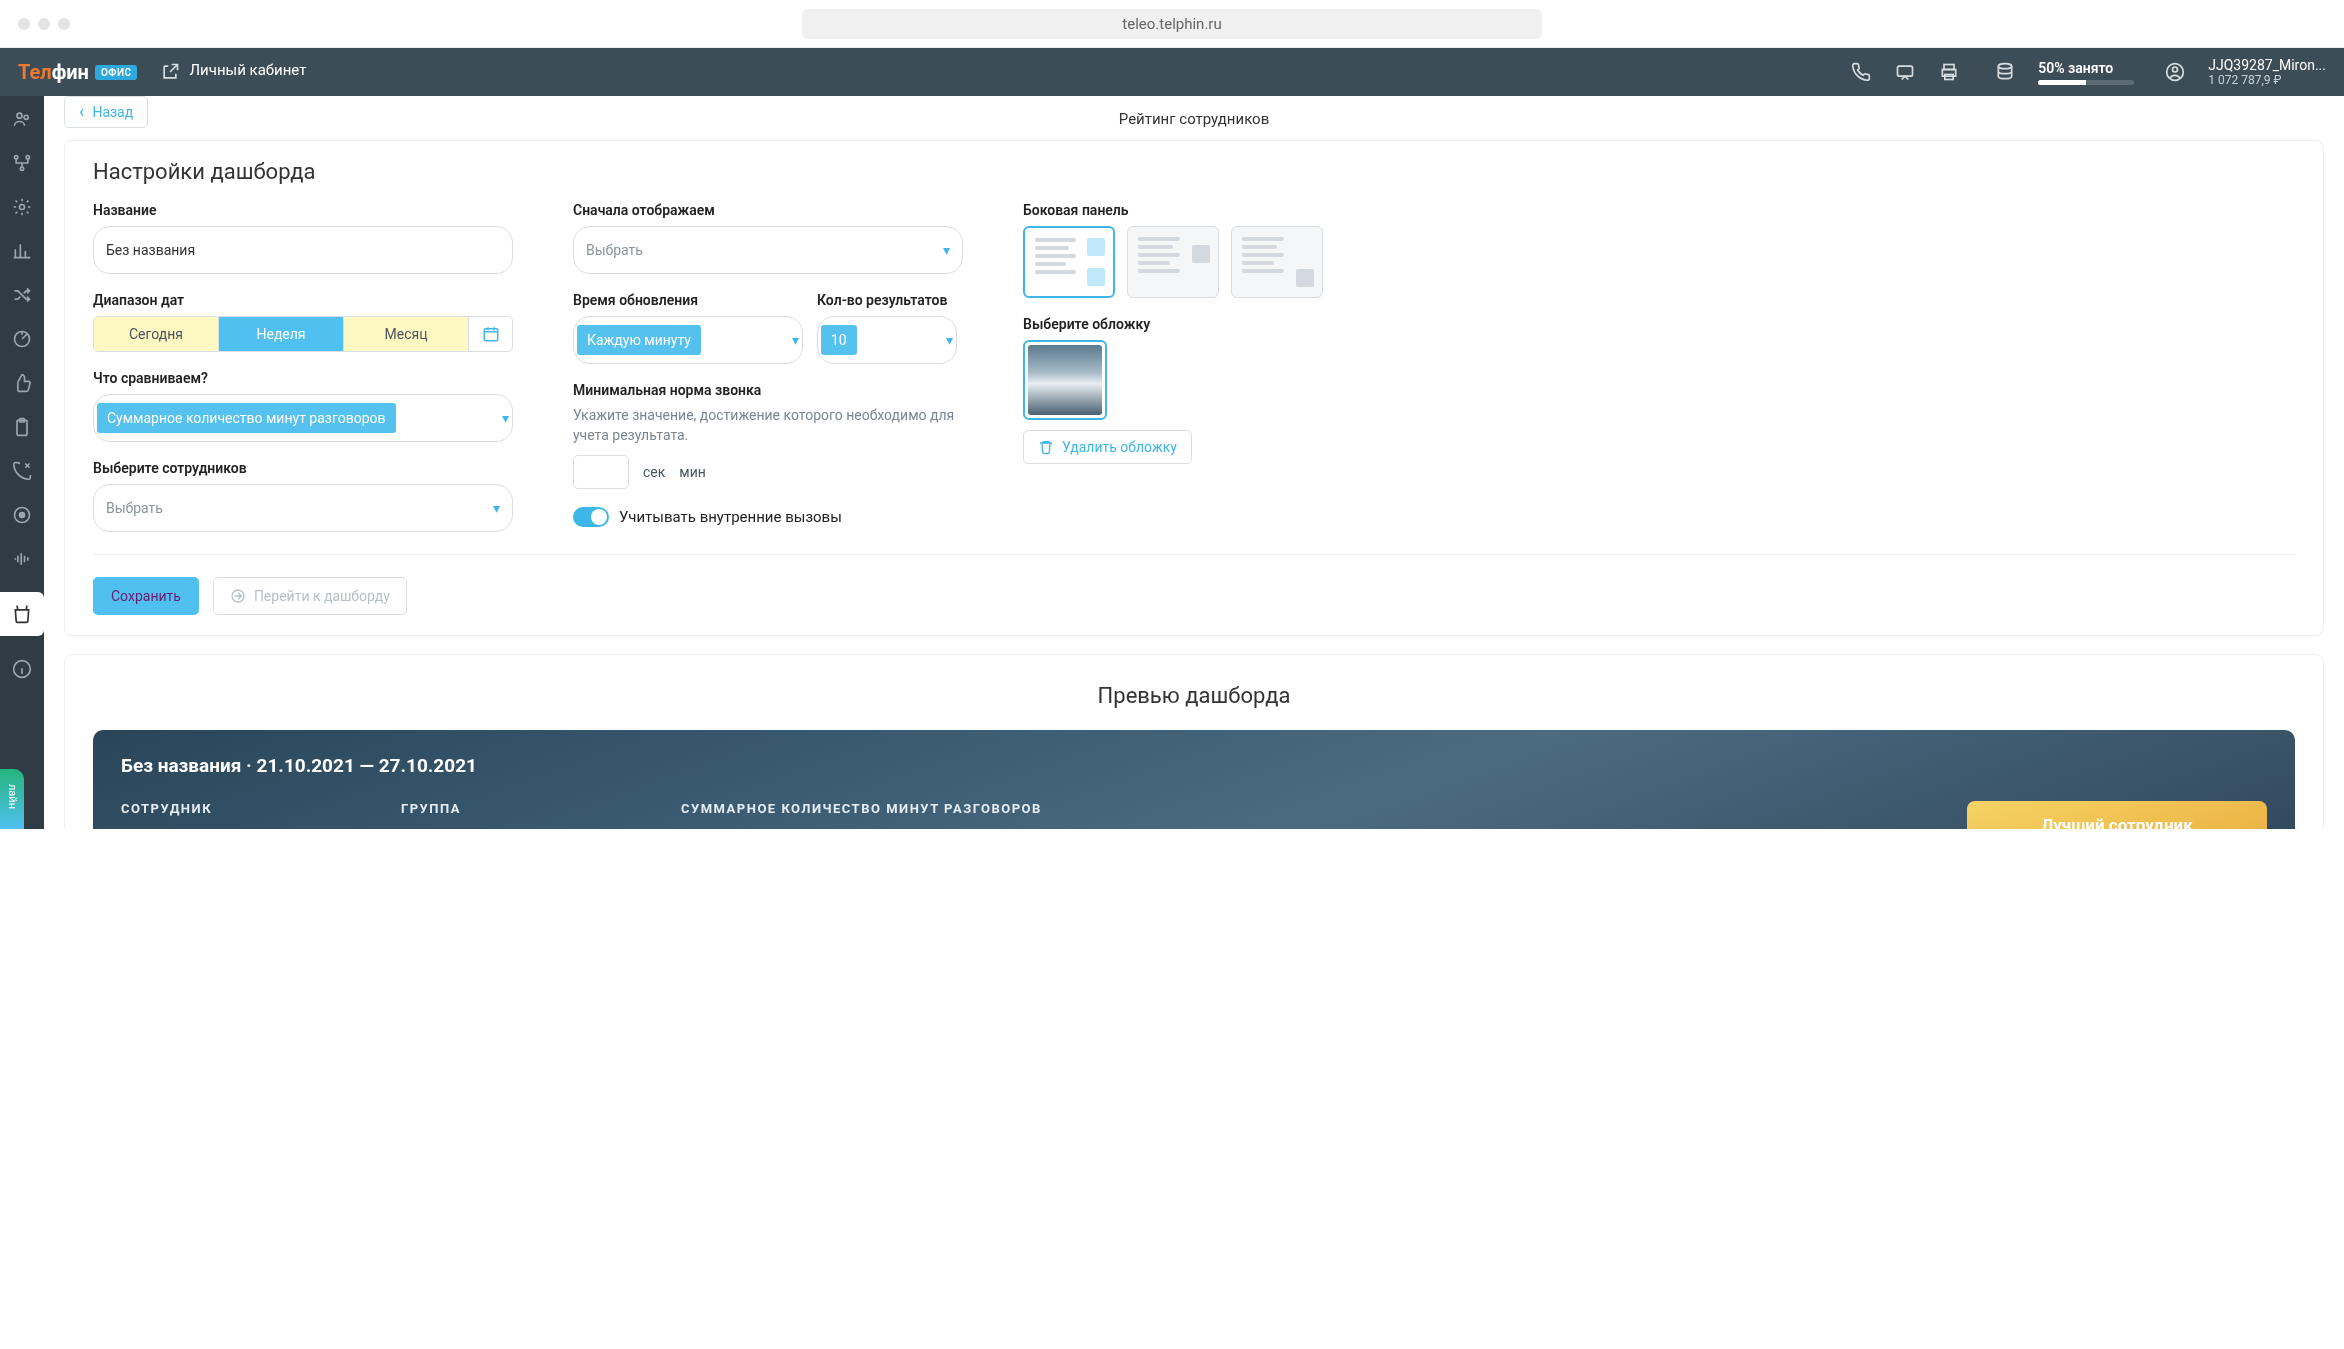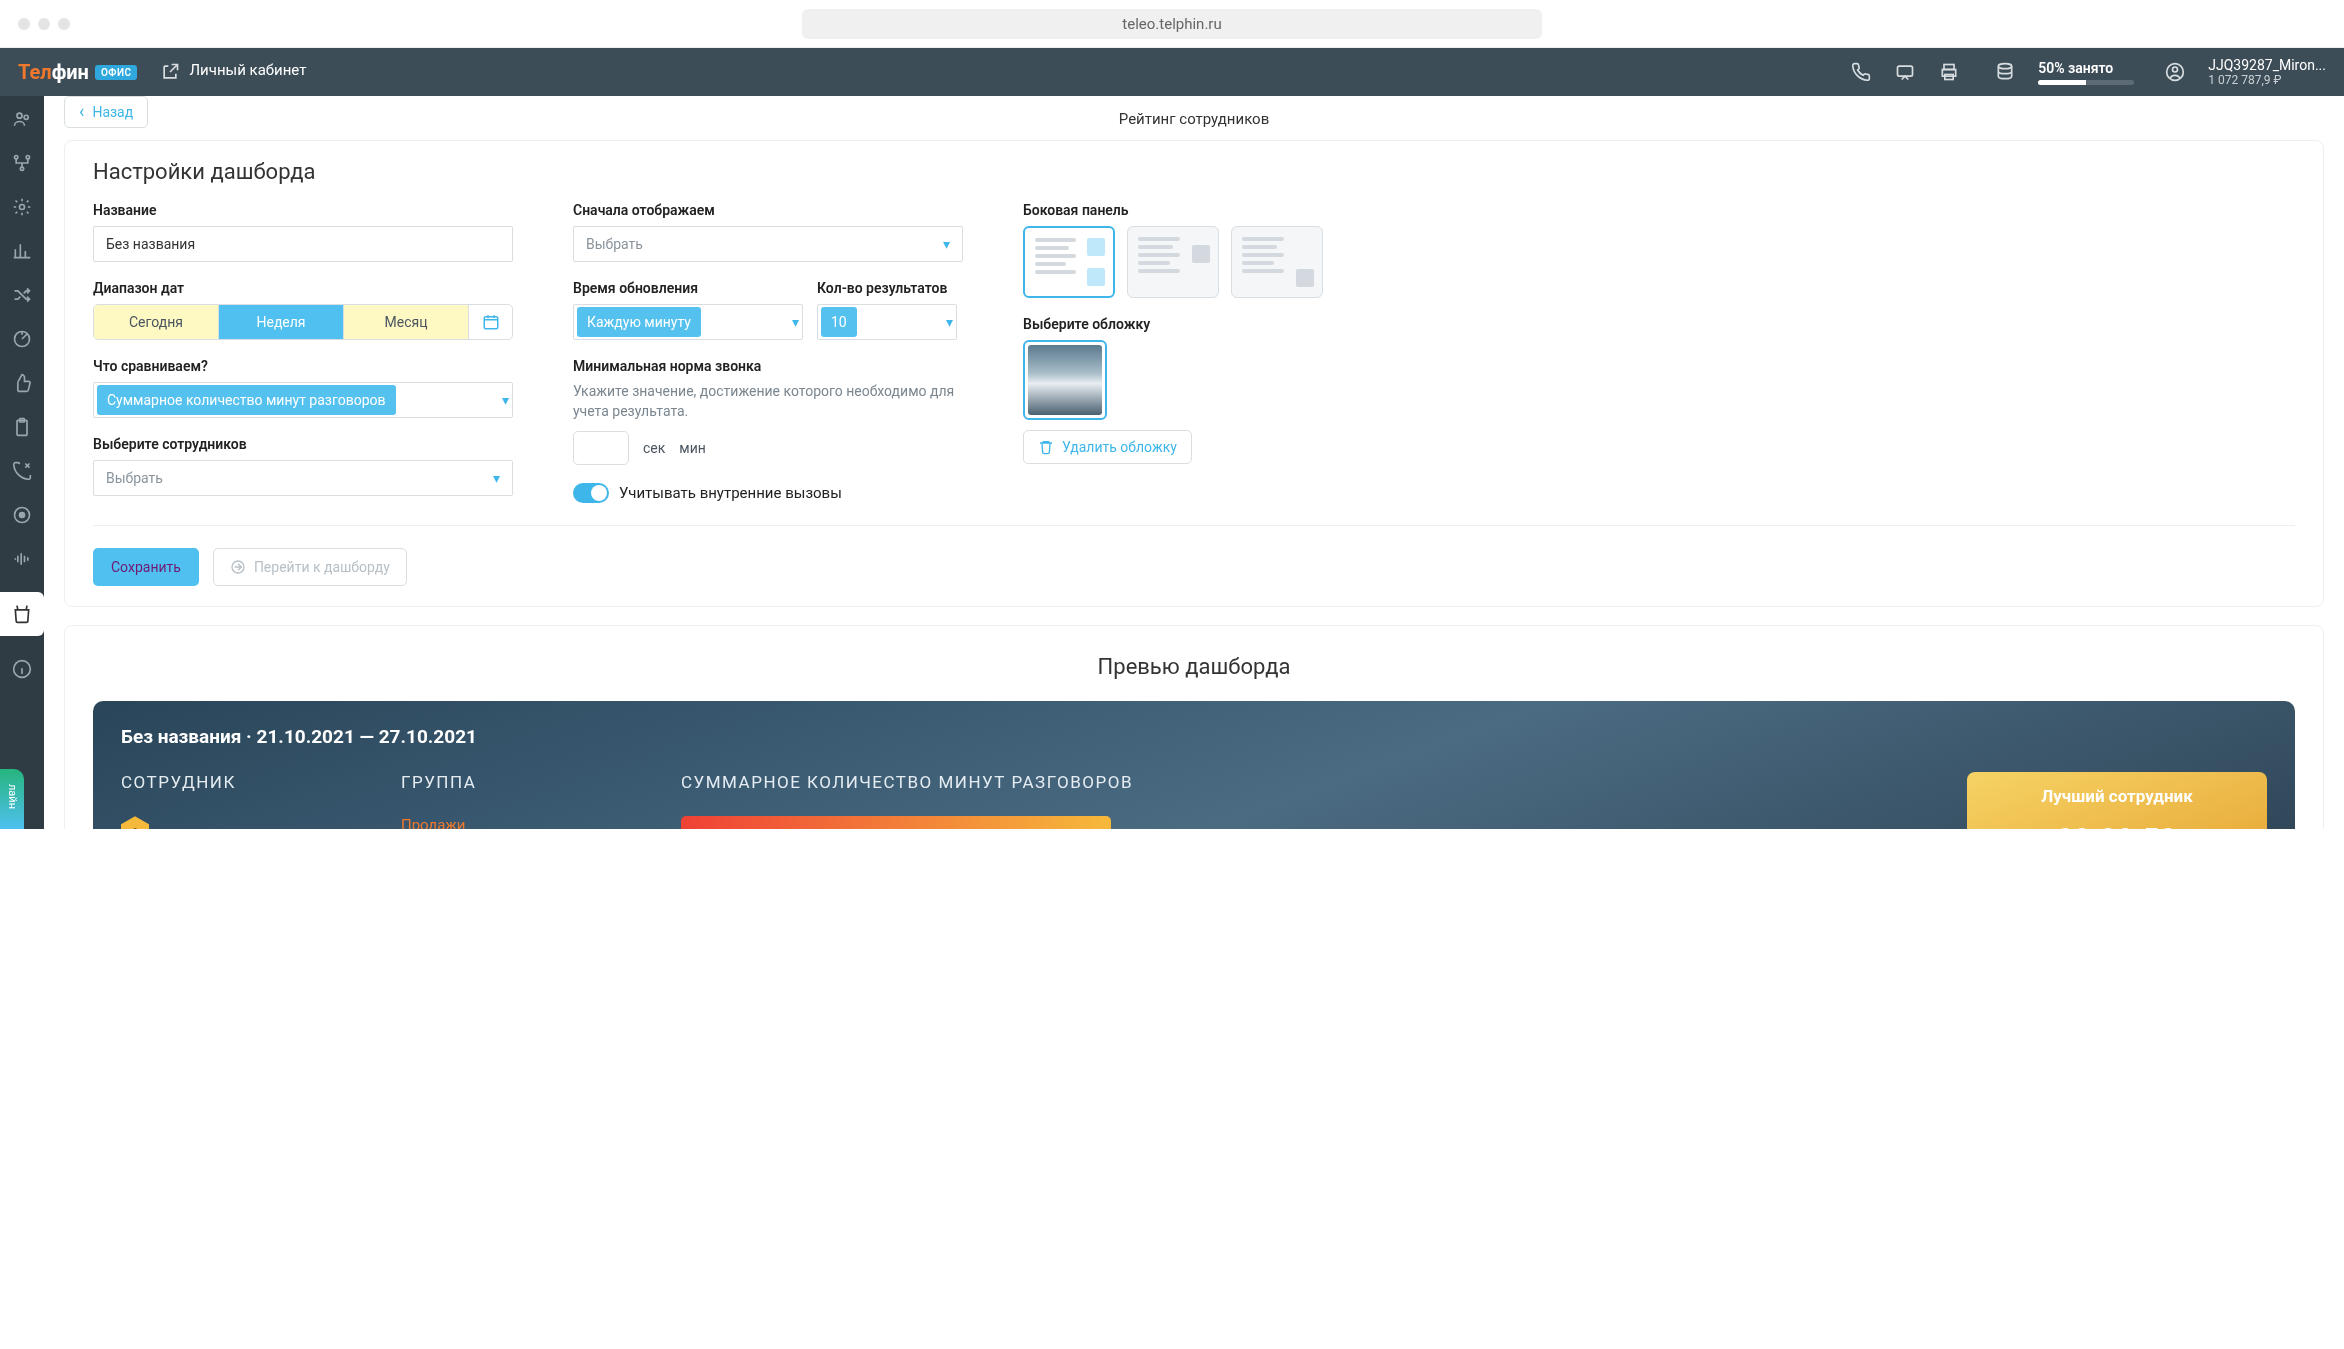--- a/index.html
+++ b/index.html
@@ -48,21 +48,21 @@
   .topbar{display:flex;align-items:flex-end;padding:0 20px 12px;position:relative}
   .back{border:1px solid var(--border);color:var(--accent);background:#fff;border-radius:5px;padding:7px 14px;font-size:14px;display:flex;align-items:center;gap:8px}
   .back::before{content:"‹";font-size:18px;line-height:0;position:relative;top:-1px}
   .page-title{position:absolute;left:0;right:0;text-align:center;font-size:15px;color:#333;pointer-events:none}
   .card{border:1px solid #edf0f2;border-radius:8px;margin:0 20px 18px;padding:18px 0 20px}
   .card-inner{padding:0 28px}
   .section-title{font-size:22px;font-weight:400;margin:0 0 18px}
   .grid{display:grid;grid-template-columns:420px 390px 1fr;gap:26px 60px}
   .field-label{font-size:14px;font-weight:600;color:#222;margin:0 0 8px}
   .hint{font-size:14px;color:var(--muted);line-height:1.4;margin:4px 0 10px}
-  .input,.select{width:100%;height:36px;border:1px solid var(--border);border-radius:2px;padding:0 12px;font-size:14px;color:#333;background:#fff}
+  .input,.select{width:100%;height:48px;border:1px solid var(--border);border-radius:17px;padding:0 12px;font-size:14px;color:#333;background:#fff}
   .select{display:flex;align-items:center;justify-content:space-between;color:#8a949c}
   .select .caret{color:var(--accent)}
   .select.tag{padding:3px}
   .select.tag .chip{background:#55c1ef;color:#fff;padding:6px 10px;border-radius:3px;font-size:14px;height:30px;display:flex;align-items:center}
   .col{display:flex;flex-direction:column;gap:18px}
   .row{display:flex;gap:14px;align-items:center}
   .seg{display:flex;border:1px solid var(--border);border-radius:5px;overflow:hidden}
   .seg button{flex:1;height:34px;border:none;background:#fef9c3;color:#4a5560;font-size:14px;border-right:1px solid var(--border)}
   .seg button:last-of-type{border-right:none}
   .seg button.on{background:var(--accent2);color:#fff}
@@ -89,21 +89,21 @@
   .actions{display:flex;gap:14px;padding:0 28px}
   .btn-primary{background:var(--accent2);color:#701a75;border:none;border-radius:5px;padding:10px 18px;font-size:14px}
   .btn-ghost{border:1px solid var(--border);background:#fff;color:#b7c0c7;border-radius:5px;padding:10px 16px;font-size:14px;display:flex;align-items:center;gap:8px}
   .btn-ghost svg{width:16px;height:16px;stroke:currentColor;fill:none;stroke-width:2}
   
   .preview-wrap{margin:0 20px;border:1px solid #edf0f2;border-radius:8px;padding:28px 28px 0}
   .preview-title{text-align:center;font-size:22px;font-weight:400;margin-bottom:22px}
   .dash{border-radius:10px 10px 0 0;overflow:hidden;background:linear-gradient(160deg,#2a4558 0%,#3a5a72 30%,#4b6b82 55%,#2e4456 100%);color:#fff;padding:24px 28px 0;position:relative}
   .dash h3{margin:0 0 24px;font-size:19px;font-weight:700}
   .dash-cols{display:grid;grid-template-columns:260px 260px 1fr 300px;gap:20px;align-items:start}
-  .dh{font-size:17px;letter-spacing:1.5px;font-weight:400;color:#e6edf2;margin-bottom:24px}
+  .dh{font-size:13px;letter-spacing:1.5px;font-weight:700;color:#e6edf2;margin-bottom:24px}
   .emp-row{display:flex;align-items:center;gap:14px;color:#ffd27a;font-size:15px}
   .hex{width:28px;height:32px;display:flex;align-items:center;justify-content:center;color:#5a3c00;font-weight:700;font-size:13px;background:#f6b93b;clip-path:polygon(50% 0,100% 25%,100% 75%,50% 100%,0 75%,0 25%)}
   .group{color:var(--orange);font-size:15px}
   .bar{height:36px;border-radius:5px;background:linear-gradient(90deg,#ef4136,#f6b93b);display:flex;align-items:center;gap:12px;padding:0 14px;color:#fff;font-size:15px;width:430px}
   .best{background:linear-gradient(160deg,#f6d365,#e6a634);border-radius:8px;color:#fff;text-align:center;padding:14px 10px 10px}
   .best .lab{font-weight:700;font-size:17px;margin-bottom:16px}
   .best .time{font-size:28px;font-weight:700;margin-bottom:4px;letter-spacing:1px}
   svg{flex-shrink:0}
 </style>
 </head>

